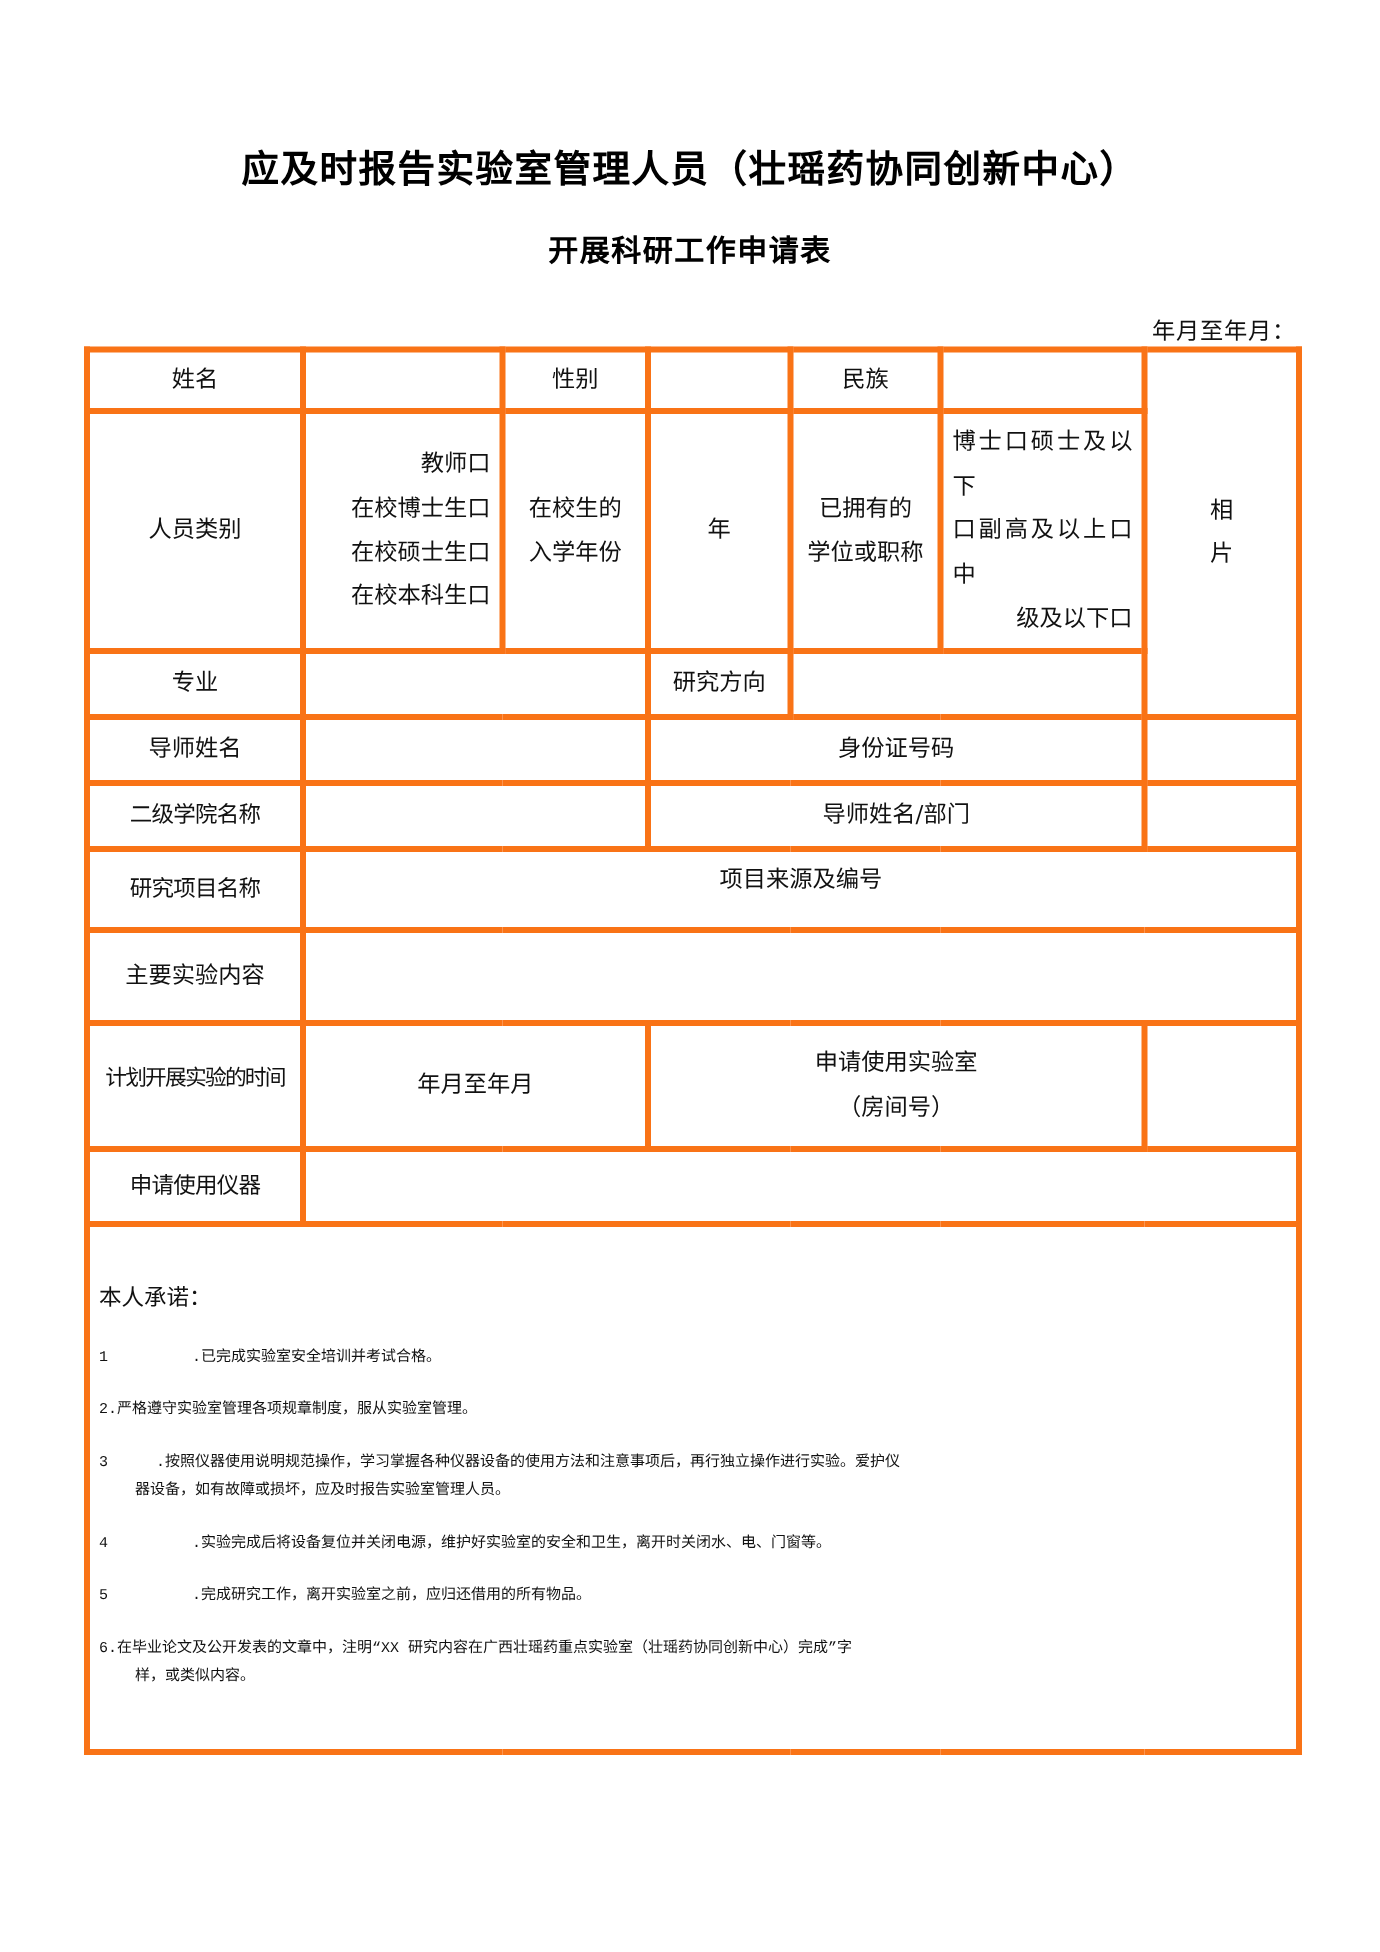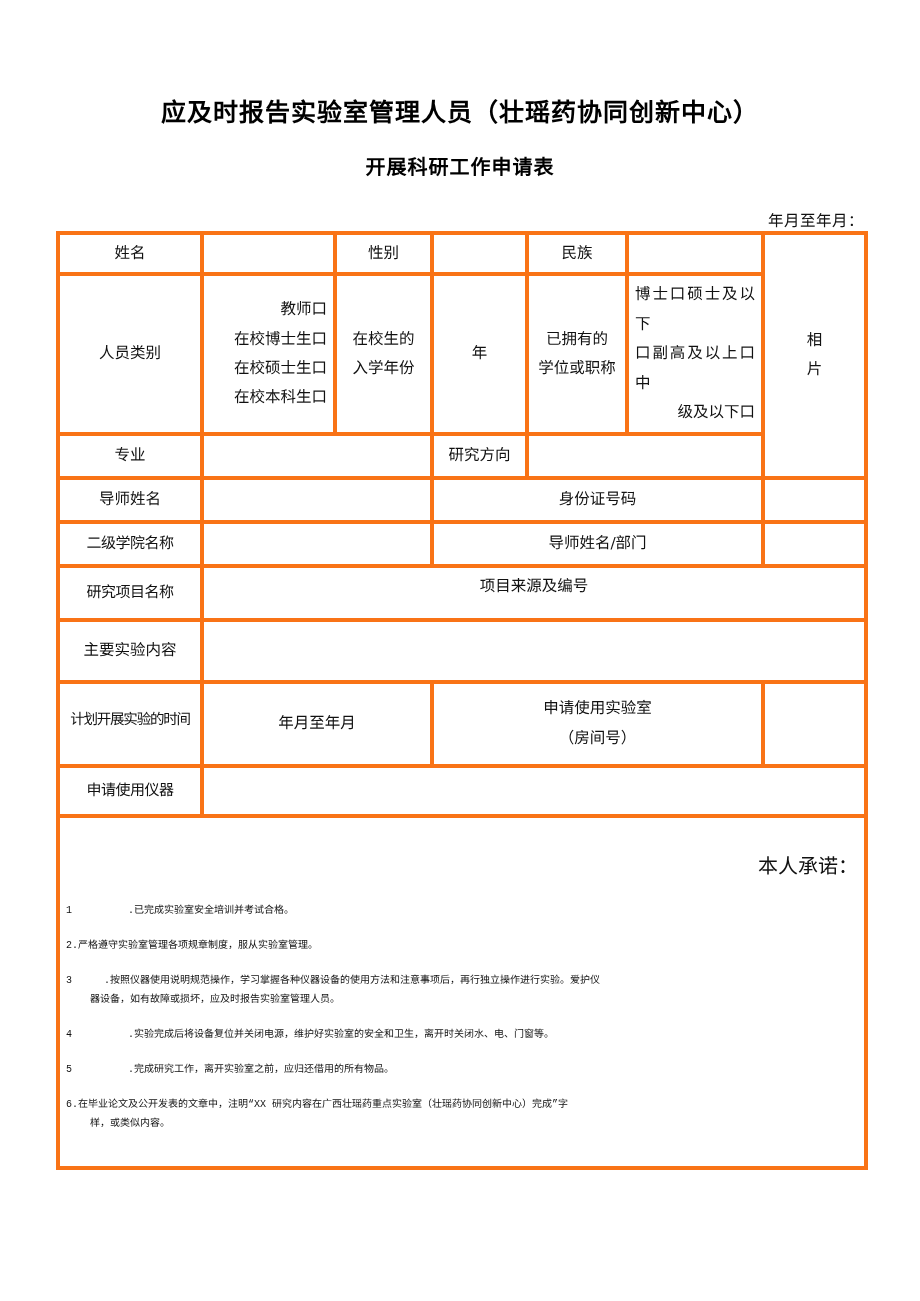--- a/index.html
+++ b/index.html
@@ -107,23 +107,22 @@
   }
   .two-line { line-height: 2.3; }
 
   
   .commit-cell {
     padding: 12px 10px 18px 10px;
     line-height: 1.5;
     vertical-align: top;
   }
   .commit-title {
-    font-size: 20px;
+    font-size: 15px;
     margin: 2px 0 16px 0;
-    text-align: right;
   }
   .commit-item {
     font-size: 10px;
     margin: 12px 0 16px 0;
     text-align: justify;
     text-indent: 0;
     font-family: Liberation Mono, monospace;
   }
   .commit-item:last-child { margin-bottom: 6px; }
   .commit-item .num-wide {

